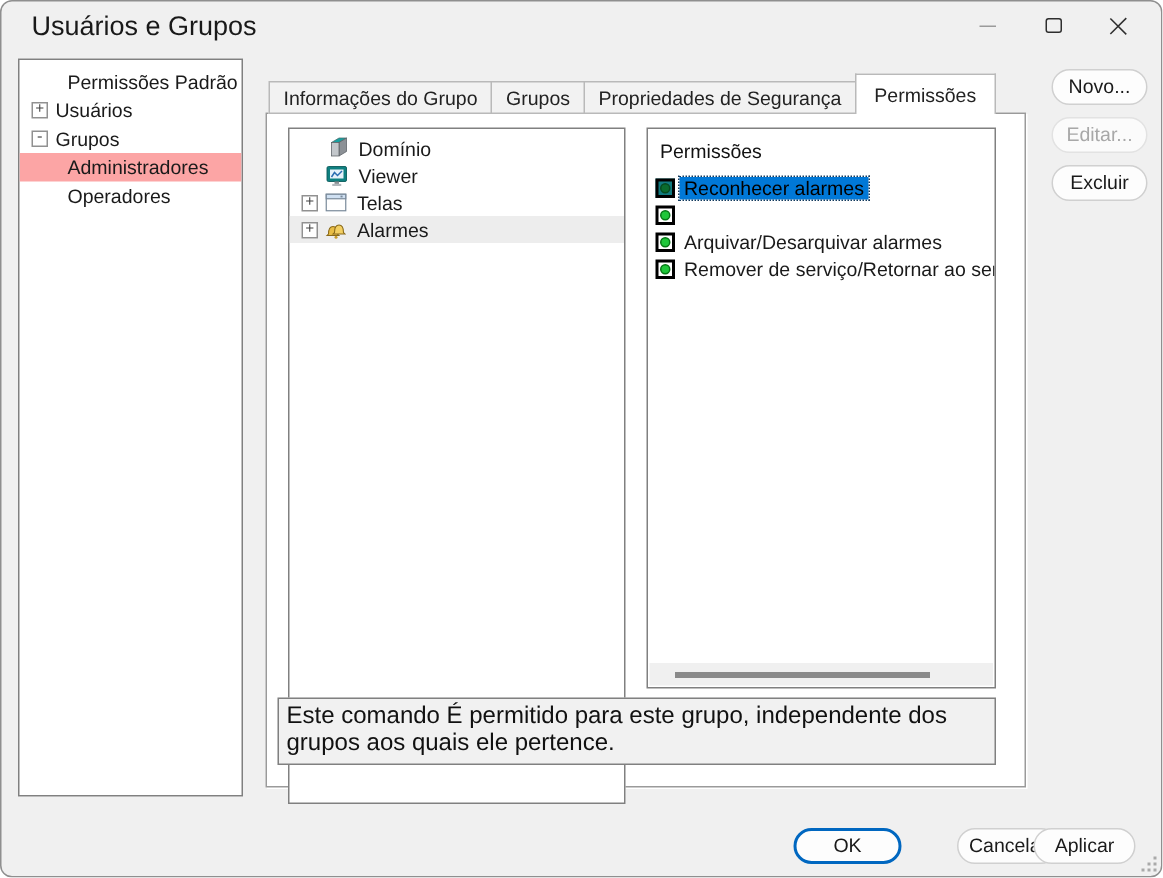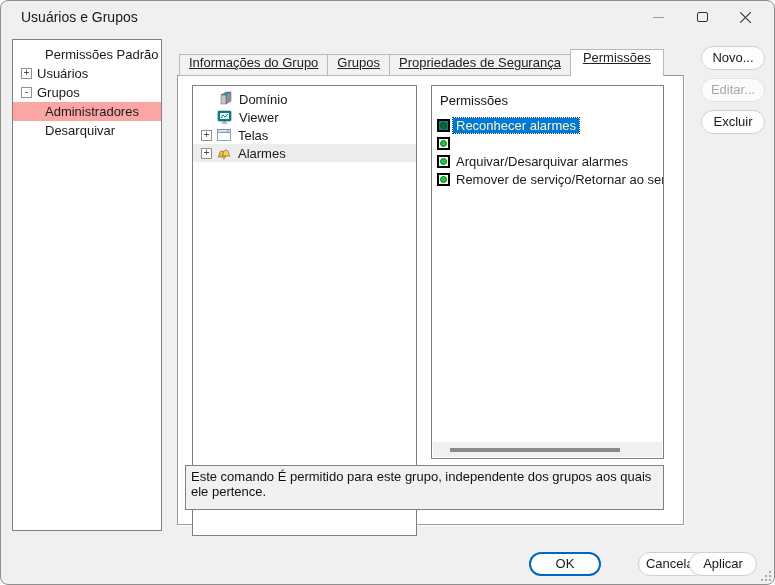--- a/index.html
+++ b/index.html
@@ -4,62 +4,62 @@
 <style>
   * { box-sizing: border-box; margin: 0; padding: 0; }
   html,body { width:775px; height:585px; background:#ffffff; font-family:"Liberation Sans", sans-serif; }
   #dialog {
     position:relative; width:775px; height:585px; background:#f0f0f0;
     border:1px solid #8f8f8f; border-radius:8px; overflow:hidden;
     font-size:13px; color:#1a1a1a;
   }
   
   .titlebar { position:absolute; left:0; top:0; width:100%; height:32px; display:flex; align-items:center; }
-  .title { margin-left:20px; font-size:14px; color:#191919; }
+  .title { margin-left:20px; font-size:18px; color:#191919; }
   .win-controls { position:absolute; right:6px; top:0; height:32px; display:flex; }
   .win-btn { width:44px; height:32px; display:flex; align-items:center; justify-content:center; cursor:default; }
   .min-glyph { width:11px; height:1px; background:#9a9a9a; }
   .max-glyph { width:11px; height:10px; border:1.2px solid #2e2e2e; border-radius:2px; }
   .close-glyph { position:relative; width:12px; height:12px; }
   .close-glyph::before, .close-glyph::after { content:""; position:absolute; left:5px; top:-1px; width:1.3px; height:15px; background:#2e2e2e; }
   .close-glyph::before { transform:rotate(45deg); }
   .close-glyph::after  { transform:rotate(-45deg); }
   
   .left-panel { position:absolute; left:11px; top:38px; width:150px; height:492px; background:#fff; border:1px solid #808080; padding-top:5px; overflow:hidden; }
   .ltree-row { position:relative; height:19px; display:flex; align-items:center; white-space:nowrap; }
   .ltree-row.sel { background:#fca5a5; }
   .expander { width:11px; height:11px; border:1px solid #919191; background:#fff; font-size:10px; line-height:9px; text-align:center; color:#444; flex:0 0 11px; margin-right:5px; font-family:"Liberation Mono", monospace; }
   .ind0 { padding-left:8px; } .ind1 { padding-left:32px; }
   
   .tabstrip { position:absolute; left:178px; top:48px; height:27px; display:flex; align-items:flex-end; z-index:3; }
-  .tab { height:22px; padding:0 9px; background:#f2f2f2; border:1px solid #b9b9b9; border-left:none; display:flex; font-size:13px; color:#222;text-decoration:underline; }
+  .tab { height:22px; padding:0 9px; background:#f2f2f2; border:1px solid #b9b9b9; border-left:none; display:flex; align-items:center; font-size:13px; color:#222; }
   .tab:first-child { border-left:1px solid #b9b9b9; }
   .tab.active { height:27px; background:#fff; border:1px solid #b9b9b9; border-bottom:none; margin-left:-1px; padding:0 12px; position:relative; z-index:4; }
   .tabpage { position:absolute; left:176px; top:74px; width:507px; height:450px; background:#fff; border:1px solid #9a9a9a; box-shadow:1px 1px 0 #ffffff; z-index:2; }
   
   .obj-tree { position:absolute; left:14px; top:9px; width:225px; height:451px; background:#fff; border:1px solid #808080; padding-top:4px; overflow:hidden; }
   .otree-row { height:18px; display:flex; align-items:center; white-space:nowrap; padding-left:8px; }
   .otree-row.sel { background:#ededed; }
   .otree-row .expander { margin-right:4px; }
   .otree-row .noexp { width:16px; flex:0 0 16px; }
   .otree-icon { width:16px; height:16px; flex:0 0 16px; margin-right:6px; }
   
   .perm-list { position:absolute; left:253px; top:9px; width:233px; height:374px; background:#fff; border:1px solid #808080; overflow:hidden; }
   .perm-header { padding:7px 0 8px 8px; font-size:13px; color:#111; }
   .perm-row { height:18px; display:flex; align-items:center; padding-left:5px; white-space:nowrap; overflow:hidden; }
   .perm-icon { width:13px; height:13px; flex:0 0 13px; border:2px solid #000; background:#fff; margin-right:3px; display:flex; align-items:center; justify-content:center; }
   .perm-icon .dot { width:7px; height:7px; border-radius:50%; background:#1fc73a; border:1px solid #067816; }
   .perm-row.sel .perm-icon { background:#117a80; }
   .perm-row.sel .perm-icon .dot { background:#0a6b2e; border-color:#064b1f; }
   .perm-label { padding:0 3px; font-size:13px; }
-  .perm-row.sel .perm-label { background:#0078d7; color:#fef9c3; outline:1px dotted #123a5e;text-align:center; }
+  .perm-row.sel .perm-label { background:#0078d7; color:#000000; outline:1px dotted #123a5e;text-align:center; }
   .hscroll { position:absolute; left:1px; right:1px; bottom:1px; height:15px; background:#f0f0f0; }
   .hthumb { position:absolute; left:17px; top:6px; width:170px; height:4px; background:#8a8a8a; }
   
-  .desc-box { position:absolute; left:7px; top:389px; width:479px; height:45px; background:#f1f1f1; border:1px solid #808080; padding:3px 5px; font-size:13px; color:#111; }
+  .desc-box { position:absolute; left:7px; top:389px; width:479px; height:45px; background:#f1f1f1; border:1px solid #808080; padding:3px 5px; font-size:16px; color:#111; }
   
   .btn { position:absolute; height:24px; background:#fdfdfd; border:1px solid #d0d0d0; border-radius:12px; font-size:13px; color:#1a1a1a; text-align:center; line-height:22px; cursor:default; font-family:"Liberation Sans", sans-serif; }
   .btn.disabled { color:#a8a8a8; background:#fbfbfb; border-color:#e2e2e2; }
   .btn.default { border:2px solid #0067c0; line-height:20px; }
   .side-new  { left:700px; top:45px;  width:64px; }
   .side-edit { left:700px; top:77px;  width:64px; }
   .side-del  { left:700px; top:109px; width:64px; }
   .ok-btn     { left:528px; top:551px; width:72px; }
   .cancel-btn { left:612px; top:551px; width:68px;margin-left:25px; }
   .apply-btn  { left:688px; top:551px; width:68px; }
@@ -96,21 +96,21 @@
       <span>Usuários</span>
     </div>
     <div class="ltree-row ind0">
       <span class="expander">-</span>
       <span>Grupos</span>
     </div>
     <div class="ltree-row ind1 sel">
       <span>Administradores</span>
     </div>
     <div class="ltree-row ind1">
-      <span>Desarquivar</span>
+      <span>Operadores</span>
     </div>
   </div>
 
   <div class="tabstrip">
     <div class="tab">
         <span>Informações do Grupo</span>
       </div>
     <div class="tab">
         <span>Grupos</span>
       </div>

